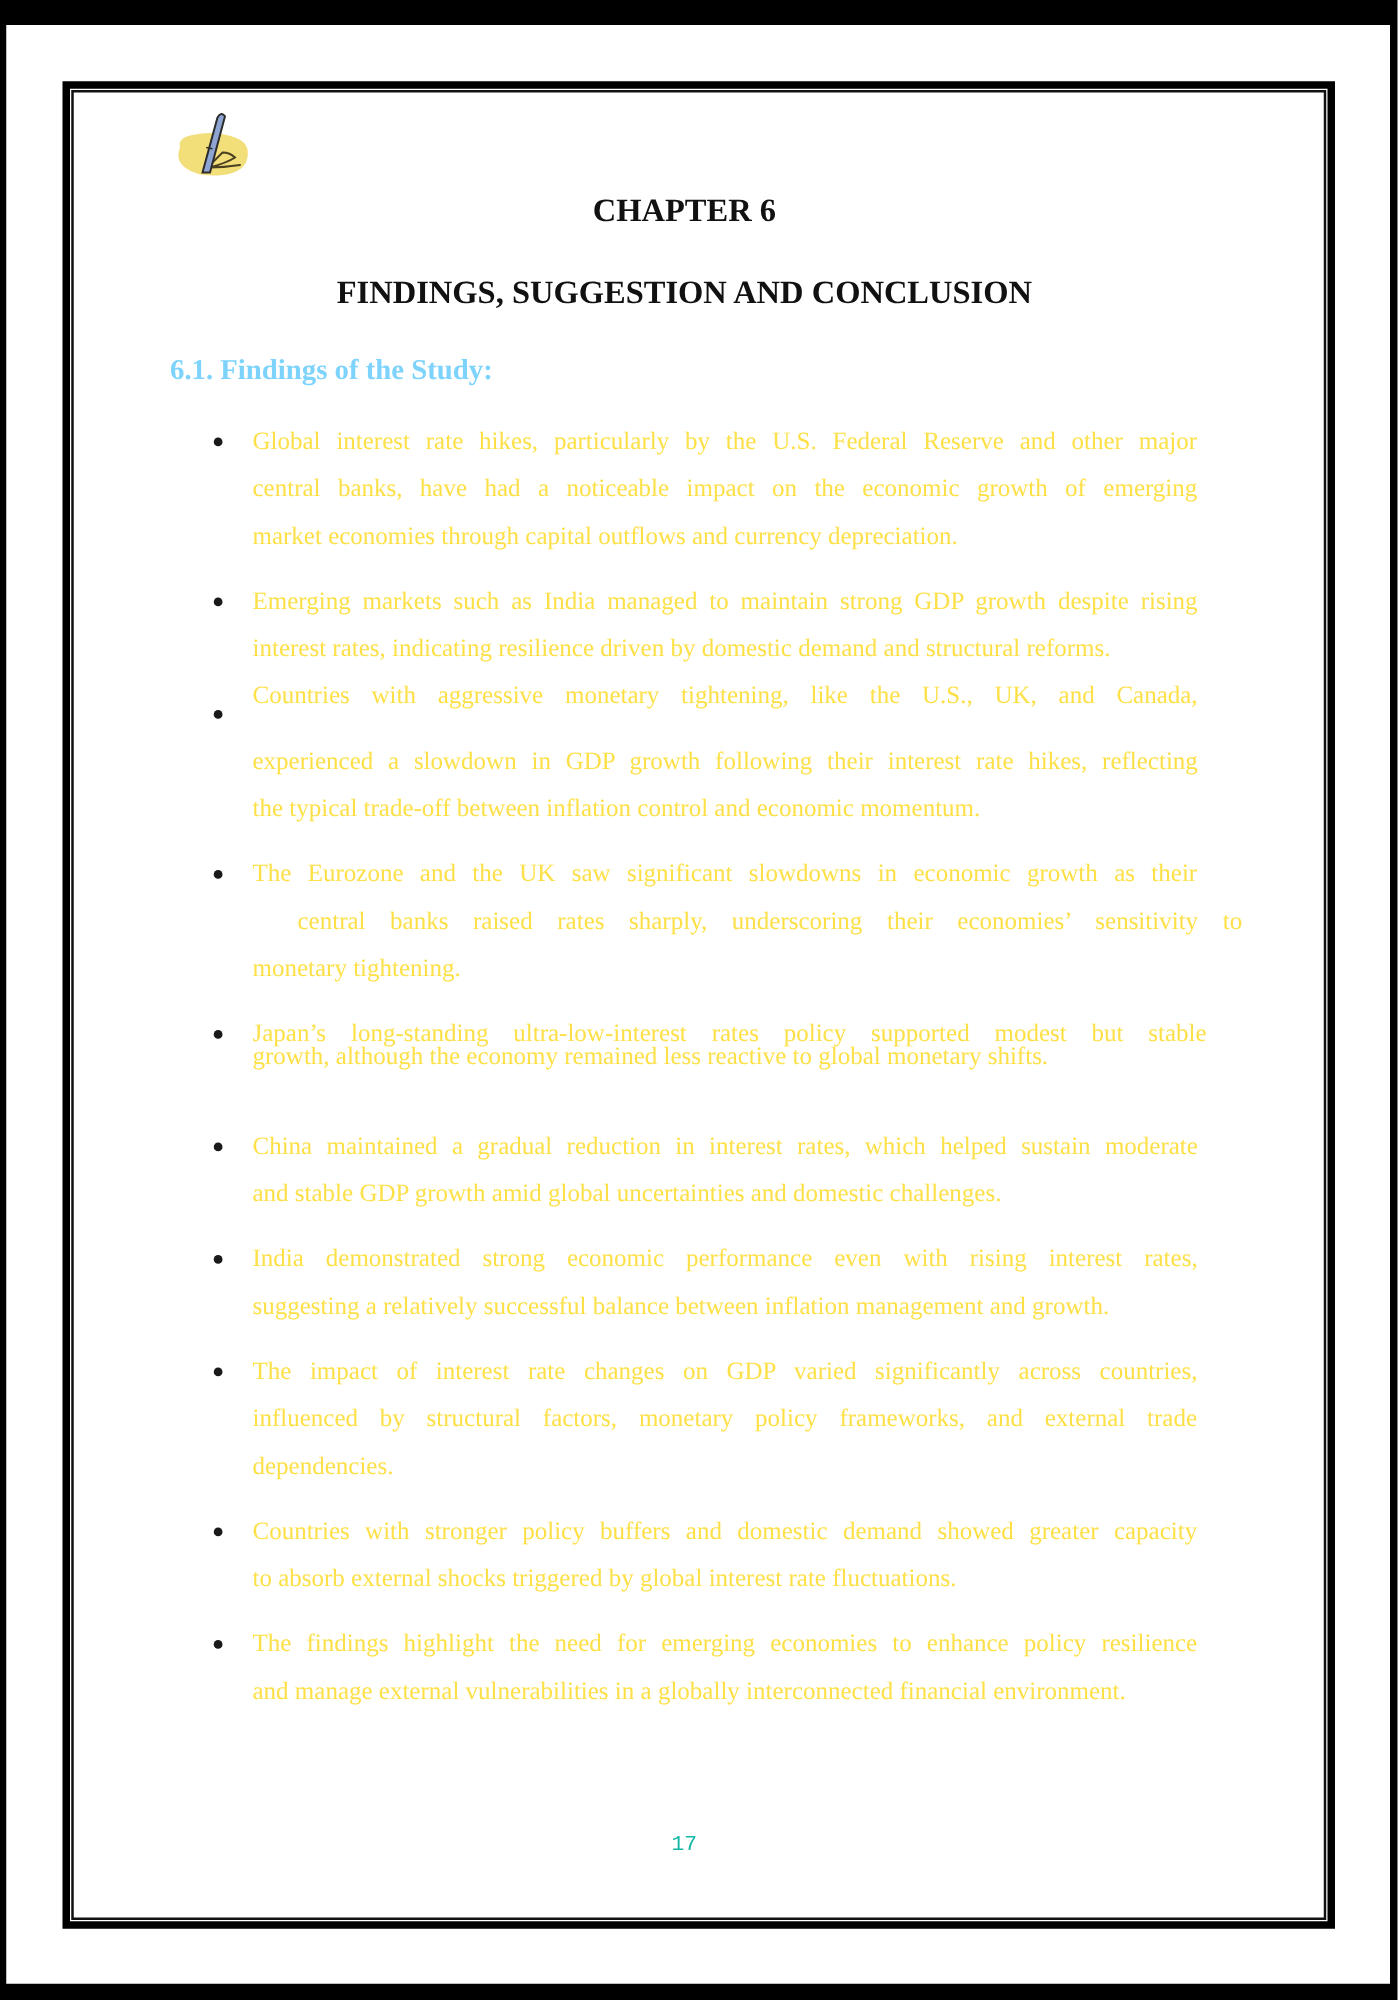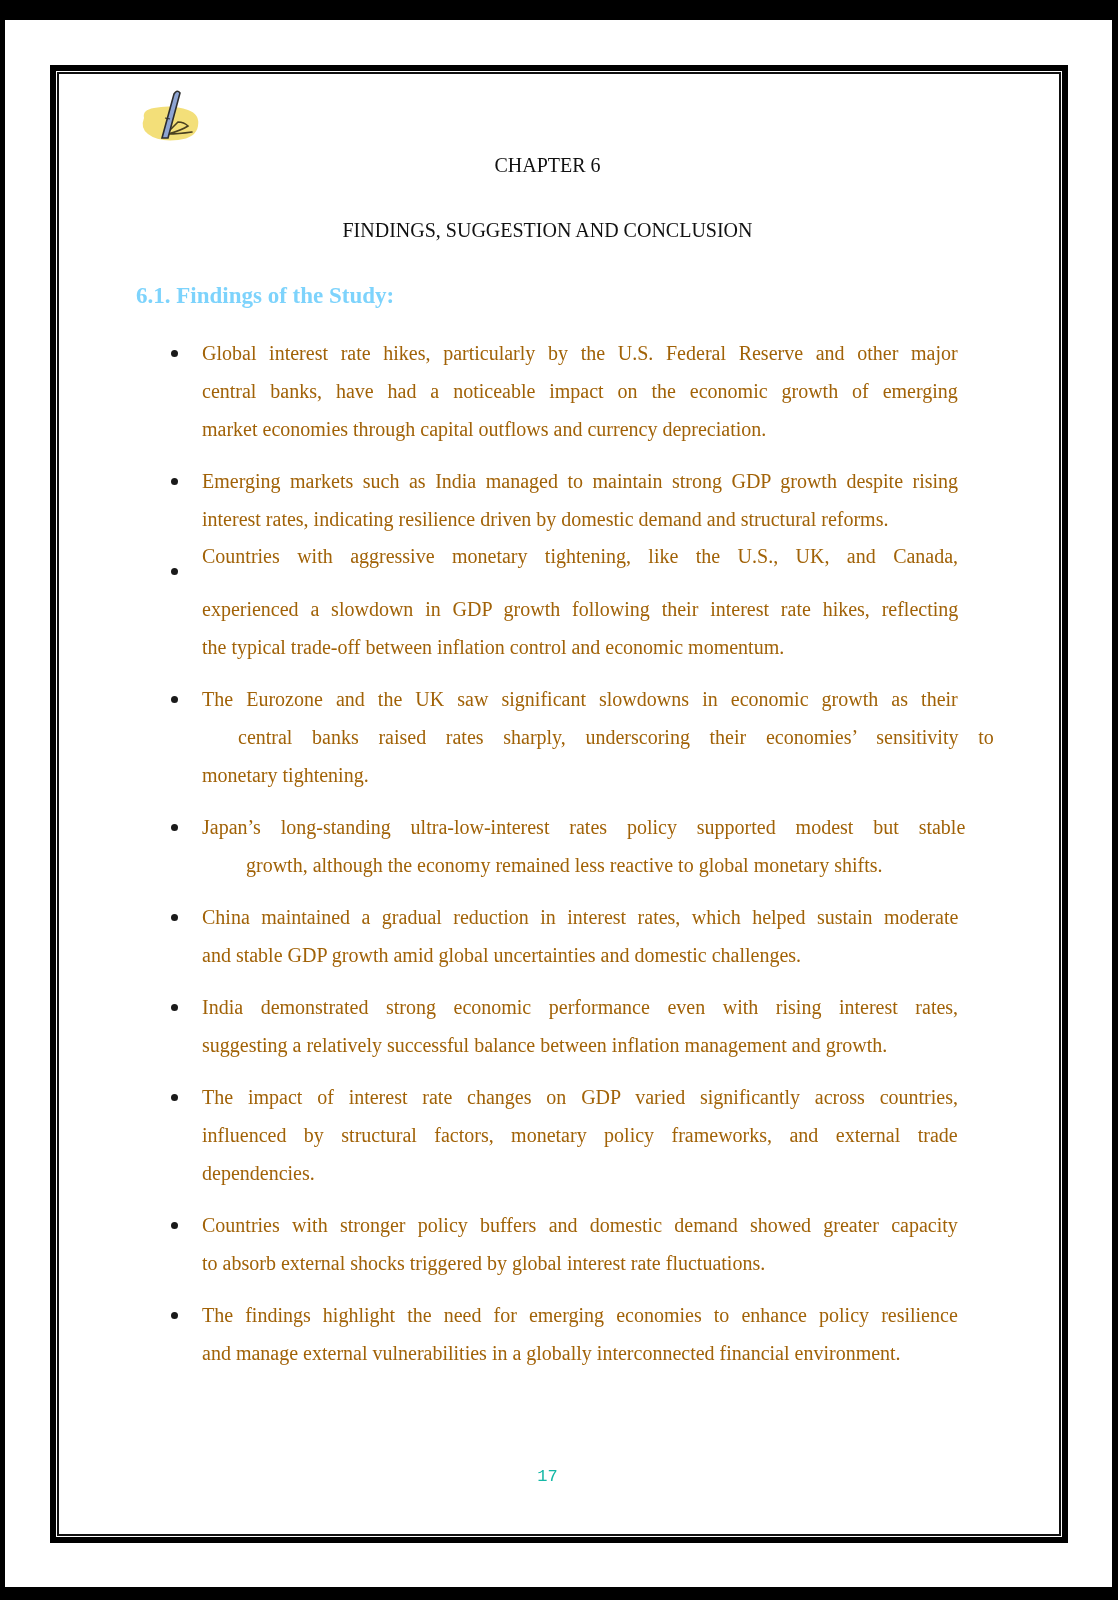--- a/index.html
+++ b/index.html
@@ -1,21 +1,21 @@
 <!DOCTYPE html>
 <html><head>
 <meta charset="utf-8">
 <style>
   html, body { margin:0; padding:0; }
   body { width:1118px; height:1600px; background:#000; position:relative; overflow:hidden; }
   .sheet { position:absolute; left:5px; top:20px; width:1107px; height:1567px; background:#fff; }
   .frame-outer { position:absolute; left:50px; top:65px; width:1018px; height:1478px; box-sizing:border-box; border:6px solid #000; }
   .frame-inner { position:absolute; left:57px; top:72px; width:1004px; height:1464px; box-sizing:border-box; border:2px solid #111; }
-  .txt { position:absolute; font-family:"Liberation Serif", "DejaVu Serif", serif; color:#a16207; white-space:nowrap; }
-  .title { font-weight:normal; font-size:20px; color:#111; }
+  .txt { position:absolute; font-family:"Liberation Serif", "DejaVu Serif", serif; color:#fde047; white-space:nowrap; }
+  .title { font-weight:bold; font-size:26px; color:#111; }
   .heading { font-weight:bold; font-size:23px; color:#7dd3fc; }
   .line { font-size:20px; line-height:24px; transform-origin:left center; }
   .bullet { position:absolute; width:7px; height:7px; border-radius:50%; background:#1a1a1a; }
   .pagenum { font-family:Liberation Mono, monospace; font-size:17px; color:#14b8a6;margin-top:24px; }
   .logo { position:absolute; left:138px; top:88px; width:68px; height:64px; }
 </style>
 </head>
 <body>
 
 <div class="sheet"></div>
@@ -53,21 +53,21 @@
     </div>
     <div>
       <div class="bullet" style="left: 171px; top: 696px;"></div>
       <div class="txt line" style="left: 202px; top: 687px; word-spacing: 8.08333px;">The Eurozone and the UK saw significant slowdowns in economic growth as their</div>
       <div class="txt line" style="left: 202px; top: 725px; word-spacing: 14.6667px; margin-left: 36px;">central banks raised rates sharply, underscoring their economies’ sensitivity to</div>
       <div class="txt line" style="left: 202px; top: 763px;">monetary tightening.</div>
     </div>
     <div>
       <div class="bullet" style="left: 171px; top: 824px;"></div>
       <div class="txt line" style="left: 202px; top: 815px; word-spacing: 14.875px;">Japan’s long-standing ultra-low-interest rates policy supported modest but stable</div>
-      <div class="txt line" style="left: 202px; top: 853px; margin-left: 44px;">growth, although the economy remained less reactive to global monetary shifts.</div>
+      <div class="txt line" style="left: 202px; top: 833px;">growth, although the economy remained less reactive to global monetary shifts.</div>
     </div>
     <div>
       <div class="bullet" style="left: 171px; top: 914px;"></div>
       <div class="txt line" style="left: 202px; top: 905px; word-spacing: 6.45455px;">China maintained a gradual reduction in interest rates, which helped sustain moderate</div>
       <div class="txt line" style="left: 202px; top: 943px;">and stable GDP growth amid global uncertainties and domestic challenges.</div>
     </div>
     <div>
       <div class="bullet" style="left: 171px; top: 1004px;"></div>
       <div class="txt line" style="left: 202px; top: 995px; word-spacing: 12.5556px;">India demonstrated strong economic performance even with rising interest rates,</div>
       <div class="txt line" style="left: 202px; top: 1033px;">suggesting a relatively successful balance between inflation management and growth.</div>

